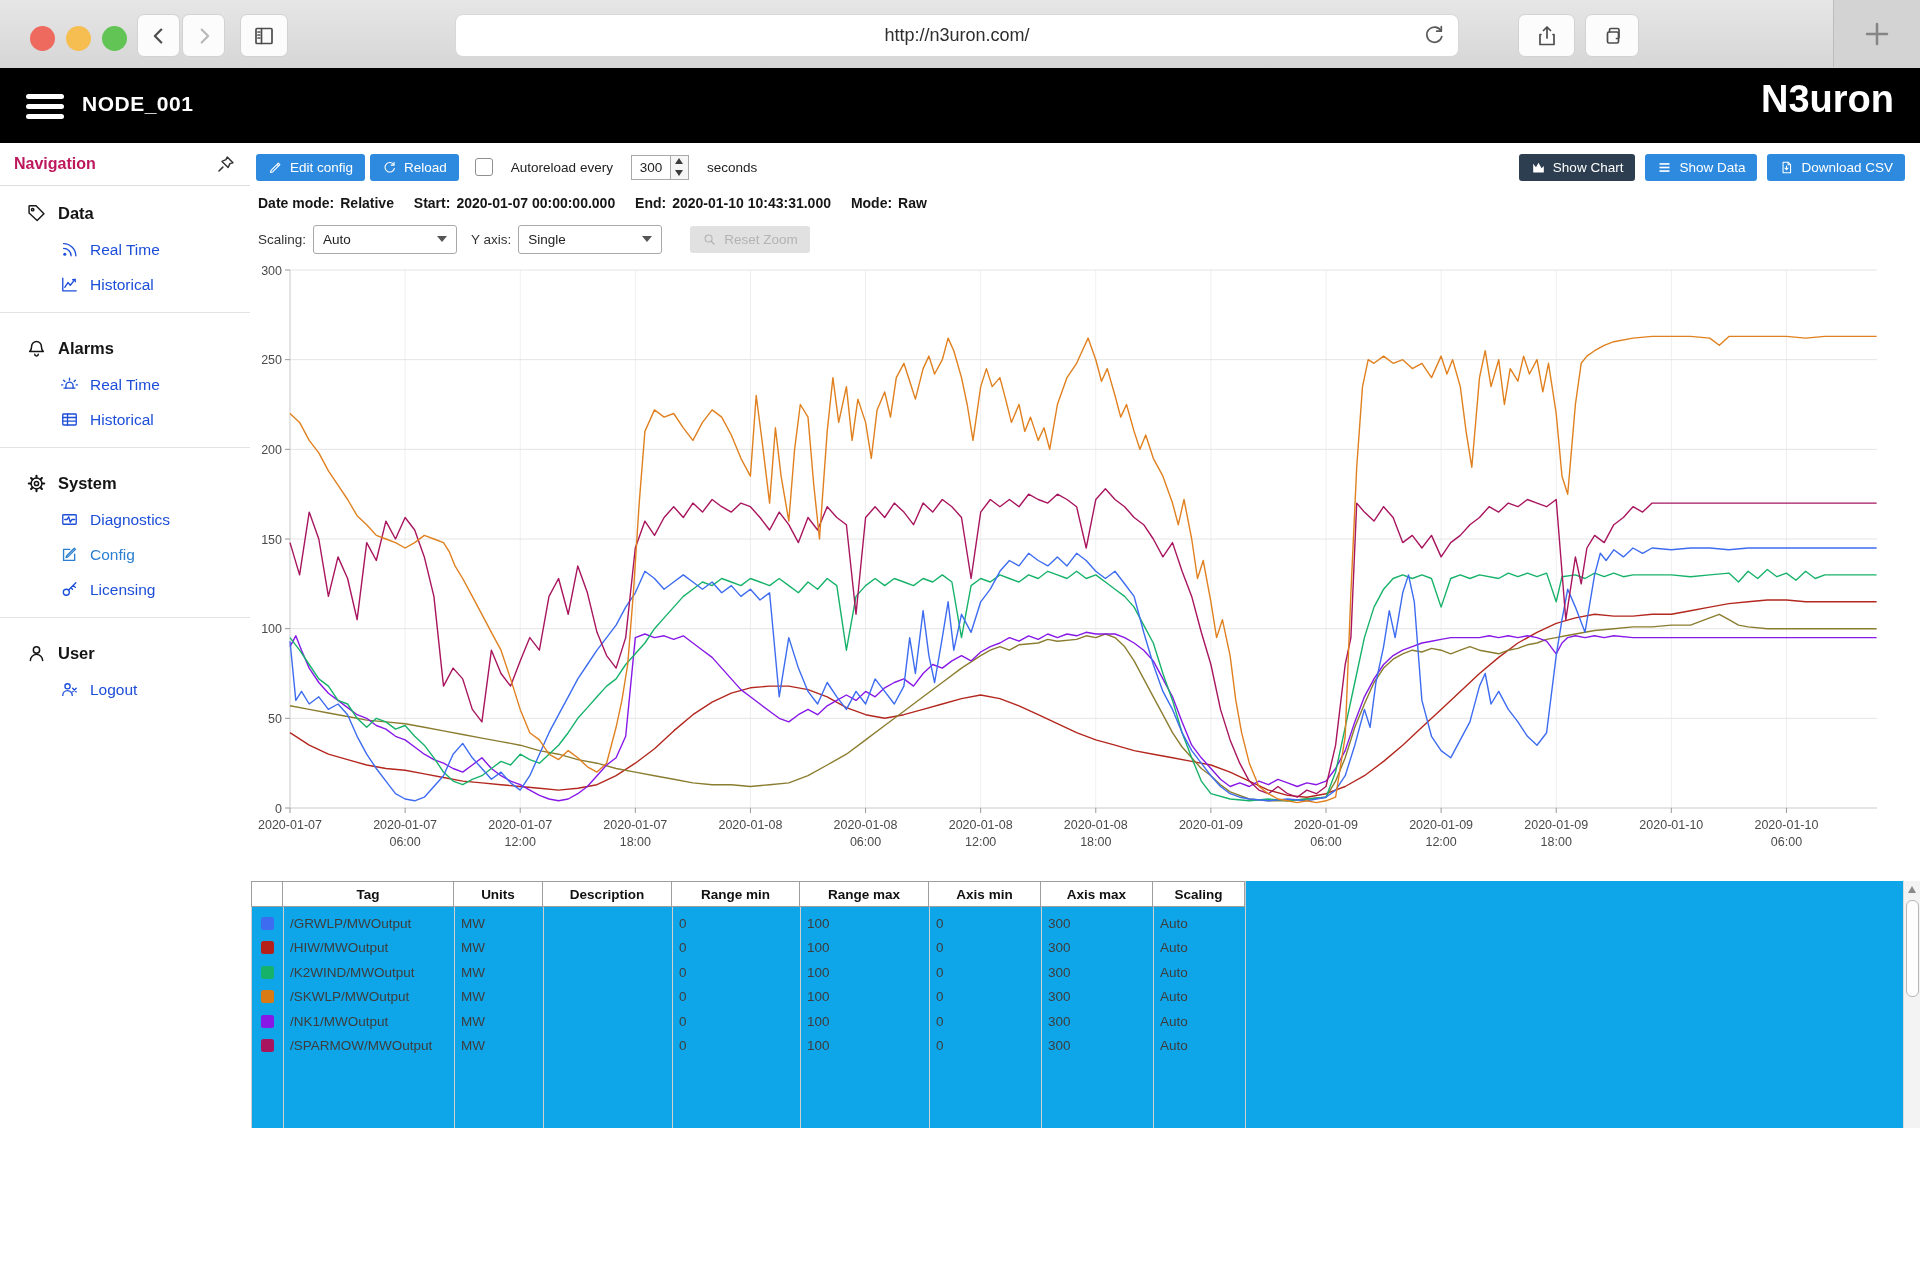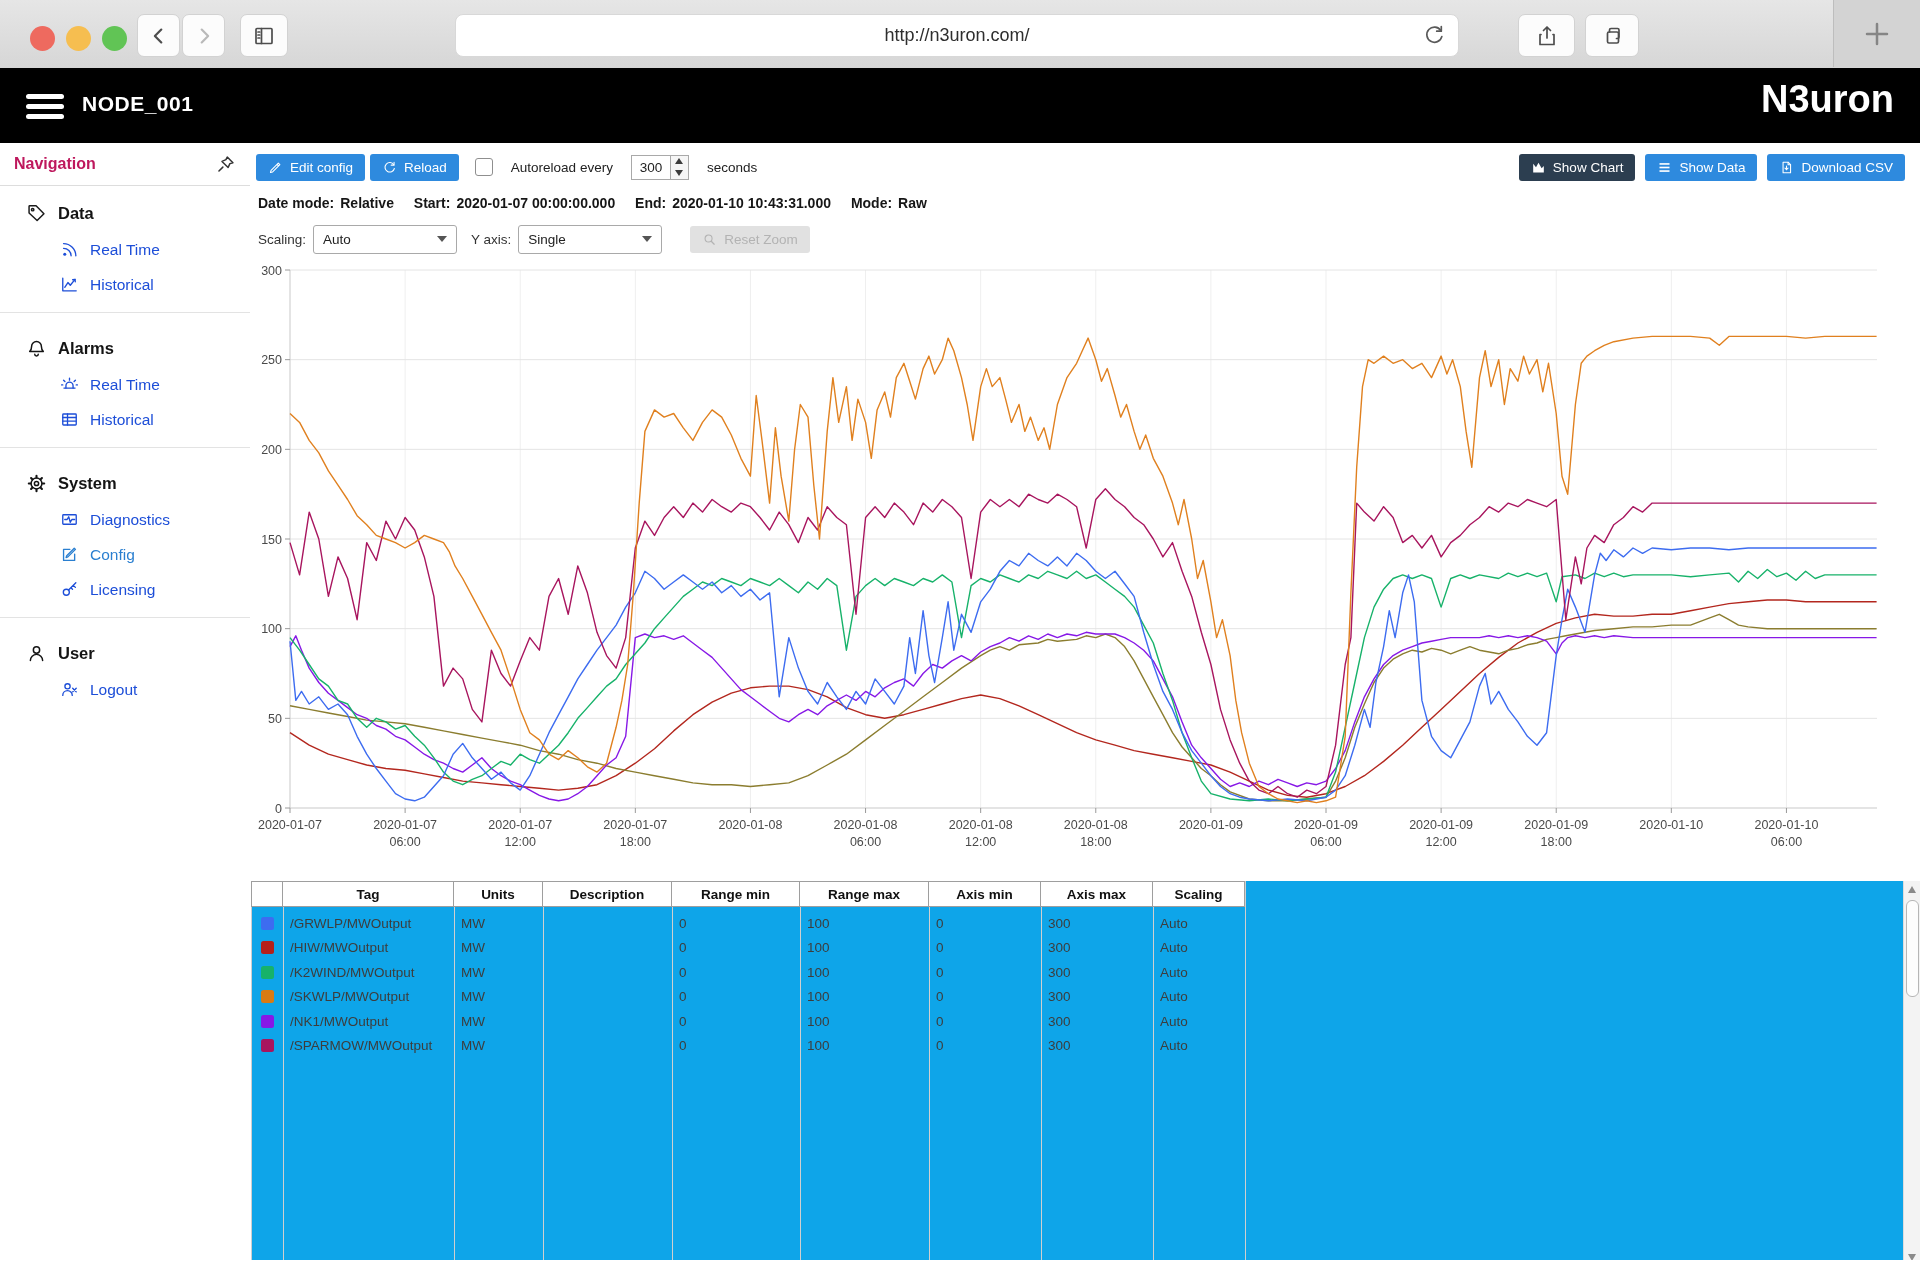--- a/index.html
+++ b/index.html
@@ -1,16 +1,16 @@
 <!DOCTYPE html>
 <html><head>
 <meta charset="utf-8">
 <style>
   html,body{margin:0;padding:0;background:#fff;}
-  .screen{position:relative;width:1920px;height:1260px;overflow:hidden;
+  .screen{position:relative;width:1920px;height:1128px;overflow:hidden;
     font-family:"Liberation Sans",sans-serif;background:#fff;}
   svg.i{display:inline-block;vertical-align:middle;fill:none;stroke:currentColor;
     stroke-width:1.7;stroke-linecap:round;stroke-linejoin:round;}
 
   
   .chrome{position:absolute;left:0;top:0;width:1920px;height:68px;
     background:linear-gradient(#e6e6e6,#d6d6d6);border-bottom:1px solid #a2a2a2;}
   .dot{position:absolute;top:26px;width:25px;height:25px;border-radius:50%;}
   .btn-chrome{position:absolute;top:14px;height:41px;background:#fcfcfc;border:1px solid #d2d2d2;
     border-radius:7px;display:flex;align-items:center;justify-content:center;color:#4d4d4d;}

